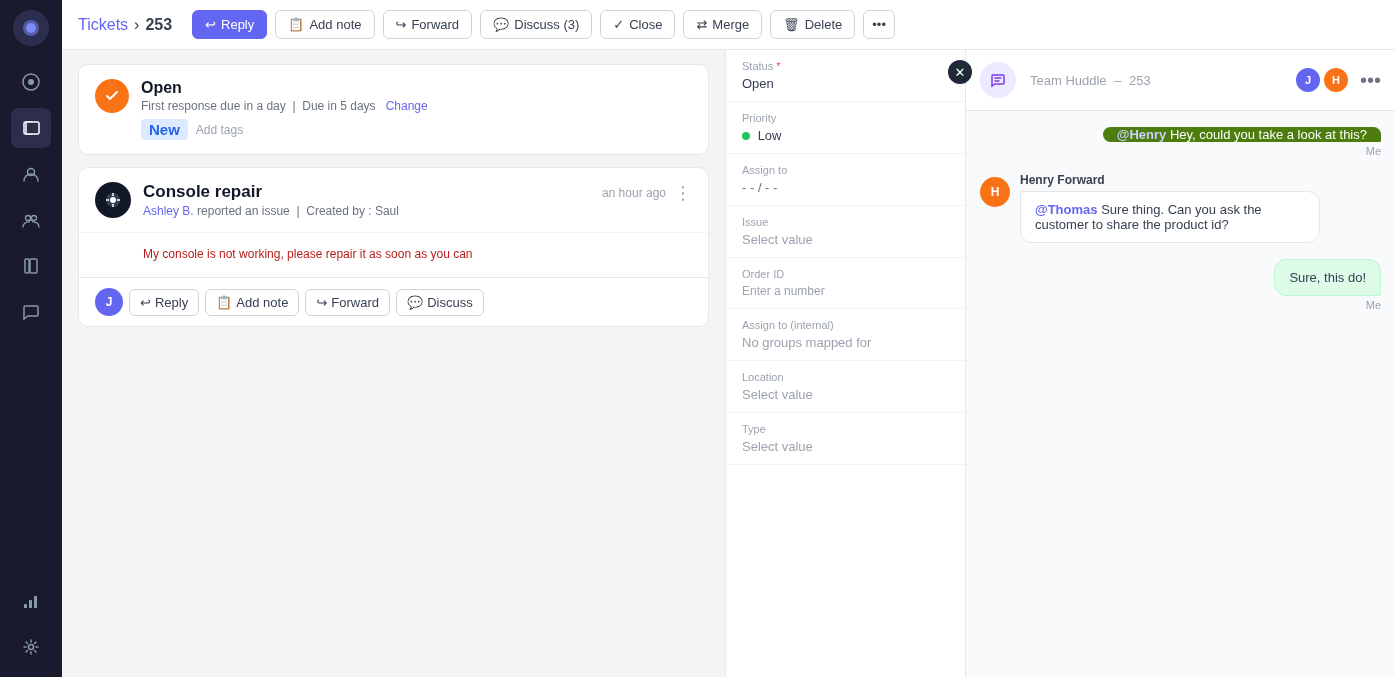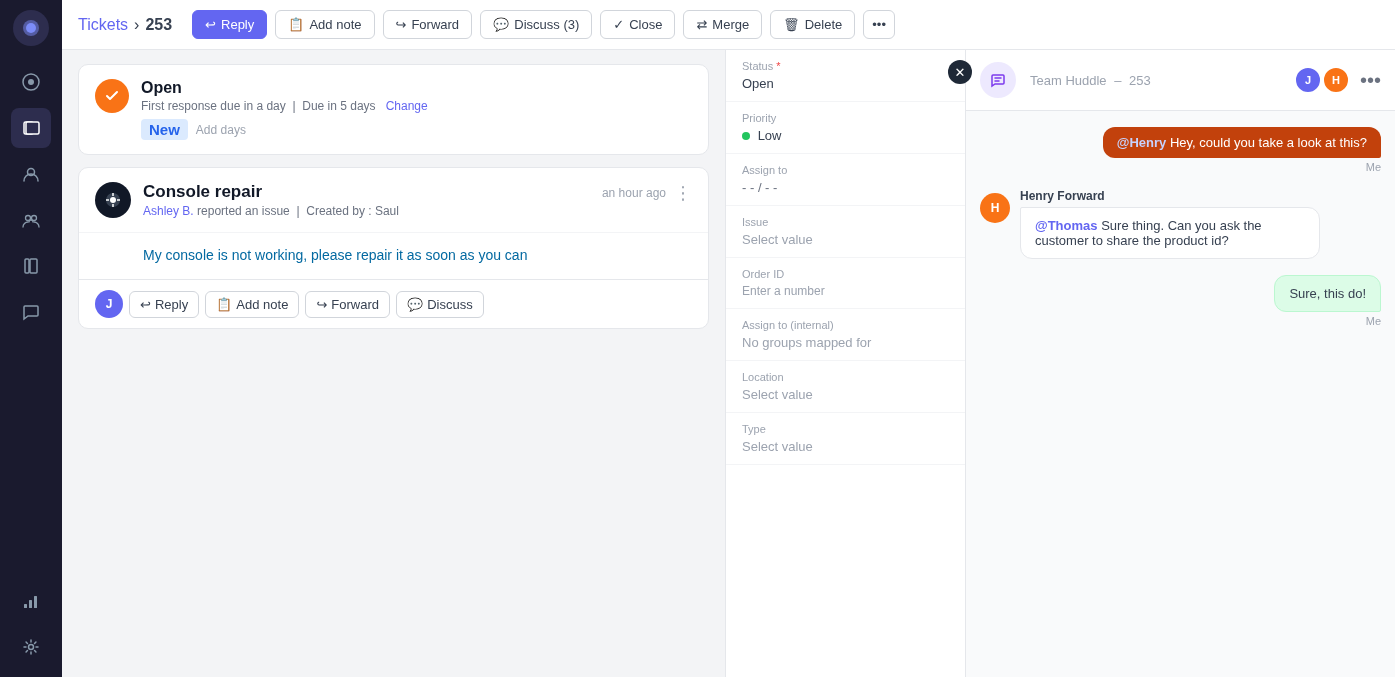--- a/index.html
+++ b/index.html
@@ -126,21 +126,21 @@
     }
     .conv-title-area { flex: 1; }
     .conv-title { font-size: 17px; font-weight: 700; color: #111827; }
     .conv-meta { font-size: 12px; color: #6b7280; margin-top: 2px; }
     .conv-meta a { color: #6366f1; text-decoration: none; }
     .conv-meta-right { display: flex; align-items: center; gap: 8px; font-size: 12px; color: #9ca3af; }
     .conv-more-btn { background: none; border: none; cursor: pointer; color: #9ca3af; font-size: 18px; }
 
     .conv-body {
       padding: 14px 16px 16px 64px;
-      font-size: 14px; color: #0369a1;
+      font-size: 12px; color: #b91c1c;
     }
 
     
     .reply-toolbar {
       padding: 10px 16px;
       border-top: 1px solid #e5e7eb;
       display: flex;
       align-items: center;
       gap: 6px;
     }
@@ -237,24 +237,24 @@
       padding: 16px 14px;
       display: flex;
       flex-direction: column;
       gap: 16px;
     }
 
     
     .msg-row { display: flex; flex-direction: column; }
     .msg-bubble-right {
       align-self: flex-end;
-      background: #c2410c;
+      background: #4d7c0f;
       color: white;
       border-radius: 12px 12px 2px 12px;
-      padding: 8px 14px;
+      padding: 0 14px;
       font-size: 13px;
       max-width: 300px;
     }
     .msg-bubble-right .mention { color: #c7d2fe; font-weight: 600; }
     .msg-meta-right { text-align: right; font-size: 11px; color: #9ca3af; margin-top: 3px; }
 
     .msg-left-row { display: flex; align-items: flex-start; gap: 10px; }
     .msg-left-avatar {
       width: 30px; height: 30px; border-radius: 50%;
       background: #f97316; color: white;
@@ -404,21 +404,21 @@
           <div class="status-open">Open</div>
           <div class="status-due">
             <span>First response due in a day</span>
             <span> &nbsp;|&nbsp; </span>
             <span>Due in 5 days</span>
             &nbsp;
             <a href="#">Change</a>
           </div>
           <div class="status-tags">
             <span class="tag-new">New</span>
-            <button class="add-tags-btn">Add days</button>
+            <button class="add-tags-btn">Add tags</button>
           </div>
         </div>
       </div>
 
       <div class="conv-card">
         <div class="conv-header">
           <div class="conv-avatar">
             <svg width="18" height="18" viewBox="0 0 18 18" fill="none">
                 <circle cx="9" cy="9" r="7" fill="#374151"></circle>
                 <circle cx="9" cy="9" r="3" fill="white"></circle>

